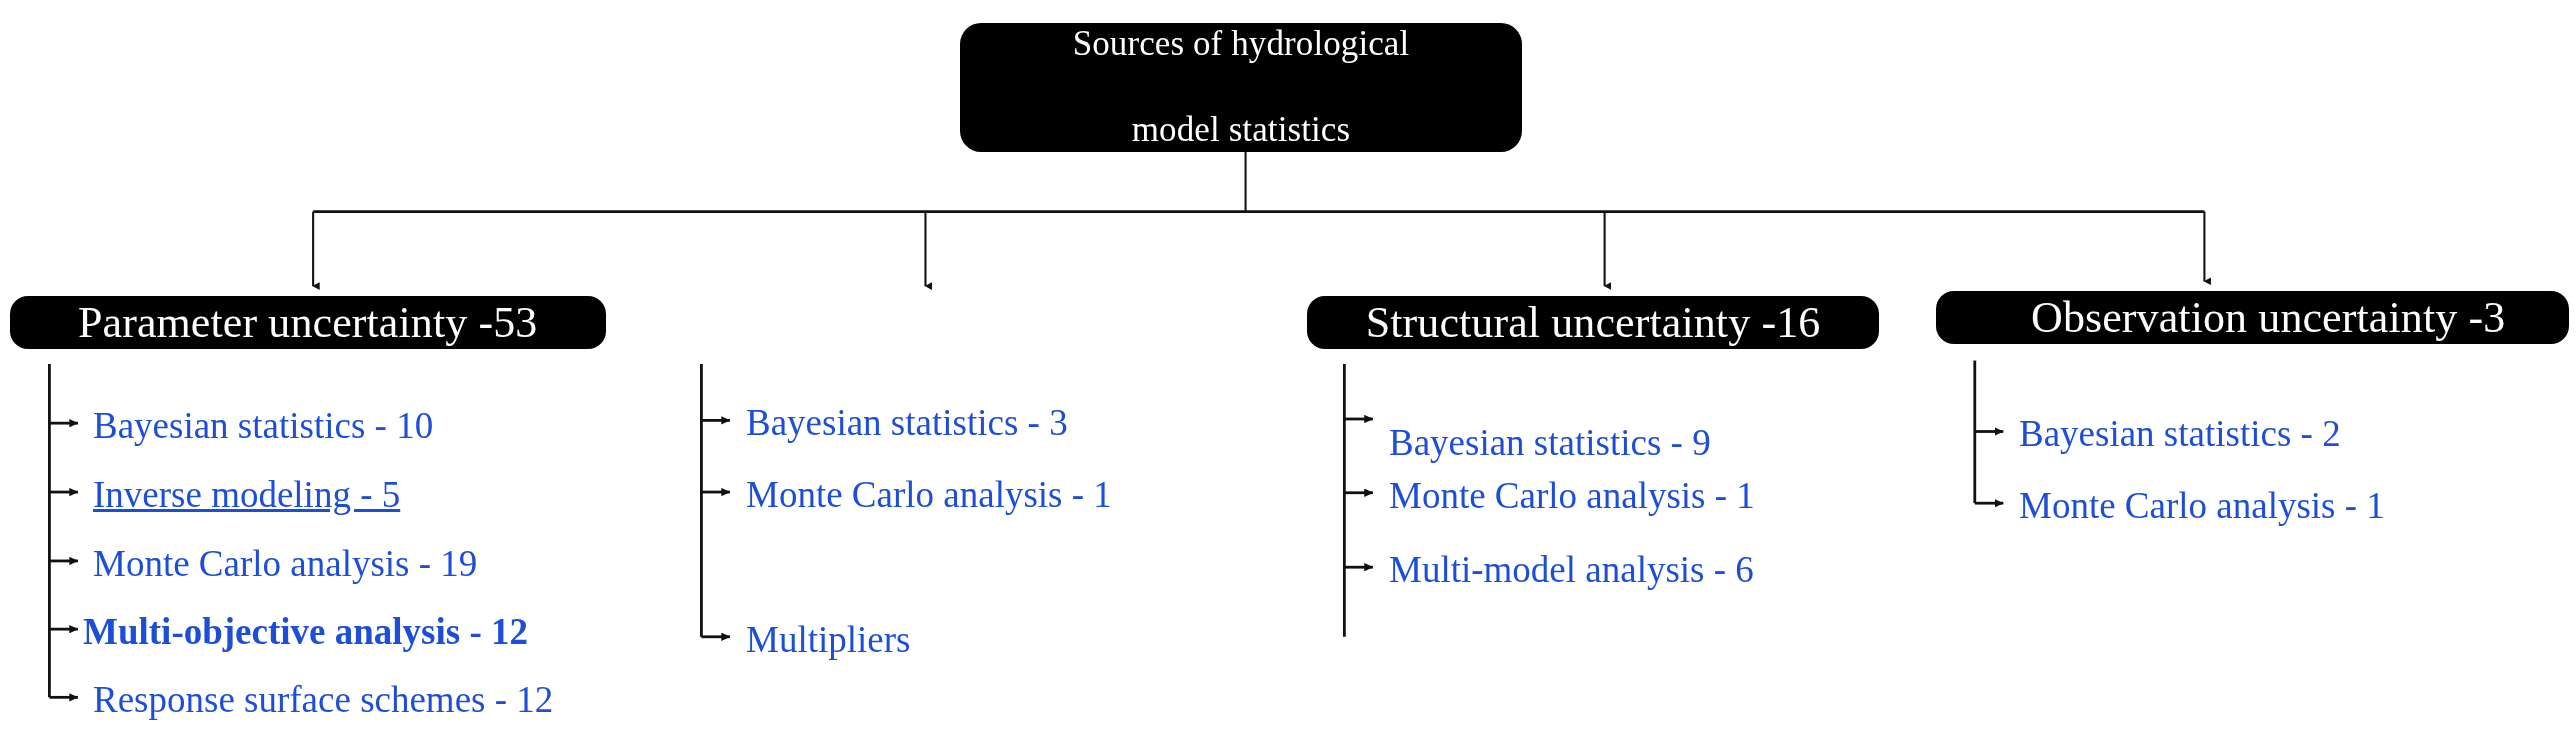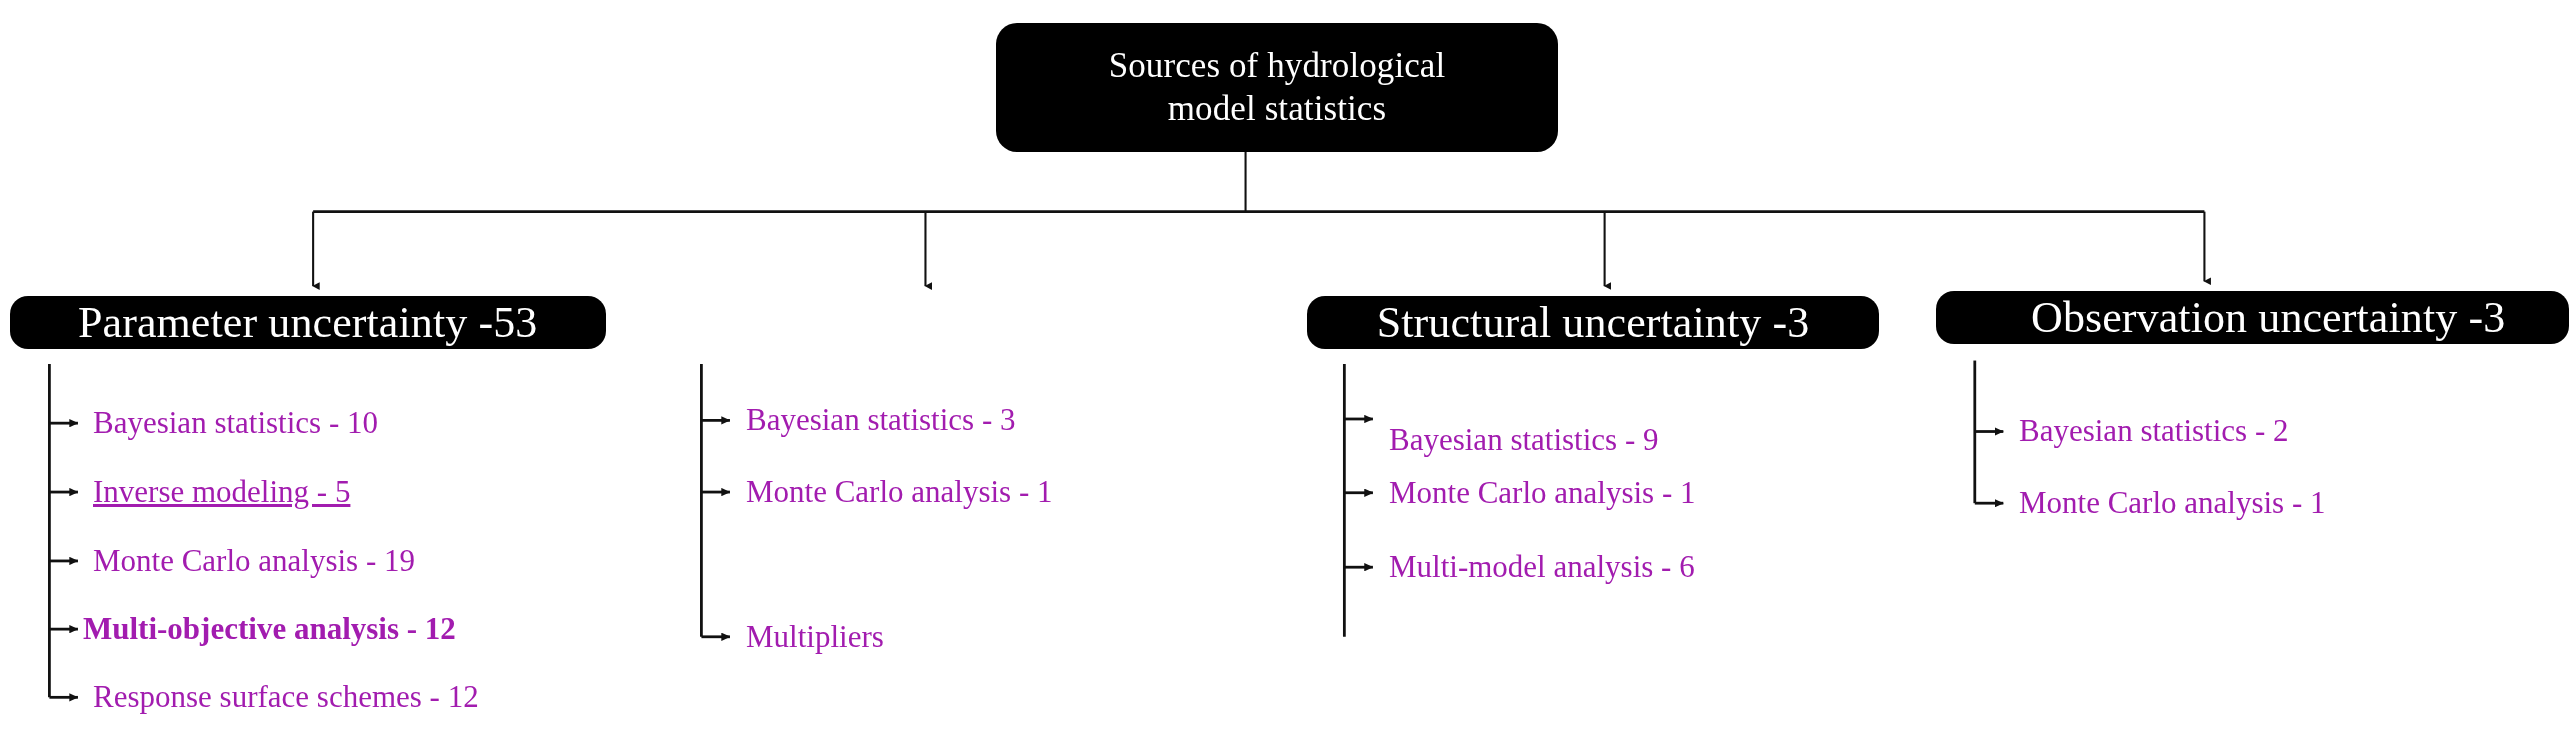--- a/index.html
+++ b/index.html
@@ -36,28 +36,29 @@
     border-radius: 18px;
     display: flex;
     align-items: center;
     justify-content: center;
     text-align: center;
     box-sizing: border-box;
     line-height: 1.22;
     letter-spacing: 0.1px;
   }
   .node.root {
-    left: 996px;
+    left: 960px;
     top: 23px;
     width: 562px;
     height: 129px;
     font-size: 35px;
     padding: 0 18px;
     border-radius: 21px;
     flex-direction: column;
+    justify-content: space-between;
   }
   .node.root .line {
     display: block;
     white-space: nowrap;
   }
   .node.branch {
     height: 53px;
     font-size: 44px;
     padding: 0 16.7px;
     white-space: nowrap;
@@ -68,24 +69,24 @@
   .node.branch.b3 { left: 1936px; top: 291px; width: 633px; padding-left: 48px; }
 
   
   .sublist {
     position: absolute;
     top: 0;
     left: 0;
   }
   .subitem {
     position: absolute;
-    font-size: 31px;
+    font-size: 37px;
     white-space: nowrap;
     line-height: 1;
-    color: #a21caf;
+    color: #1d4ed8;
   }
   .subitem .label { display: inline; }
 </style>
 </head>
 <body>
 
 <div id="diagram">
 
   <svg id="connectors" viewBox="0 0 3702 1079" width="2576" height="751" xmlns="http://www.w3.org/2000/svg">
     <defs>
@@ -130,21 +131,21 @@
 
   <div class="node root">
     <span class="line">Sources of hydrological</span>
     <span class="line">model statistics</span>
   </div>
 
   <div class="node branch b0">
     <span>Parameter uncertainty -53</span>
   </div>
   <div class="node branch b2">
-    <span>Structural uncertainty -3</span>
+    <span>Structural uncertainty -16</span>
   </div>
   <div class="node branch b3">
     <span>Observation uncertainty -3</span>
   </div>
 
   <div class="sublist">
     <div class="subitem" style="left:93px; top:407px;">
       <span class="label">Bayesian statistics - 10</span>
     </div>
     <div class="subitem" style="left:93px; top:476px;text-decoration:underline;">

